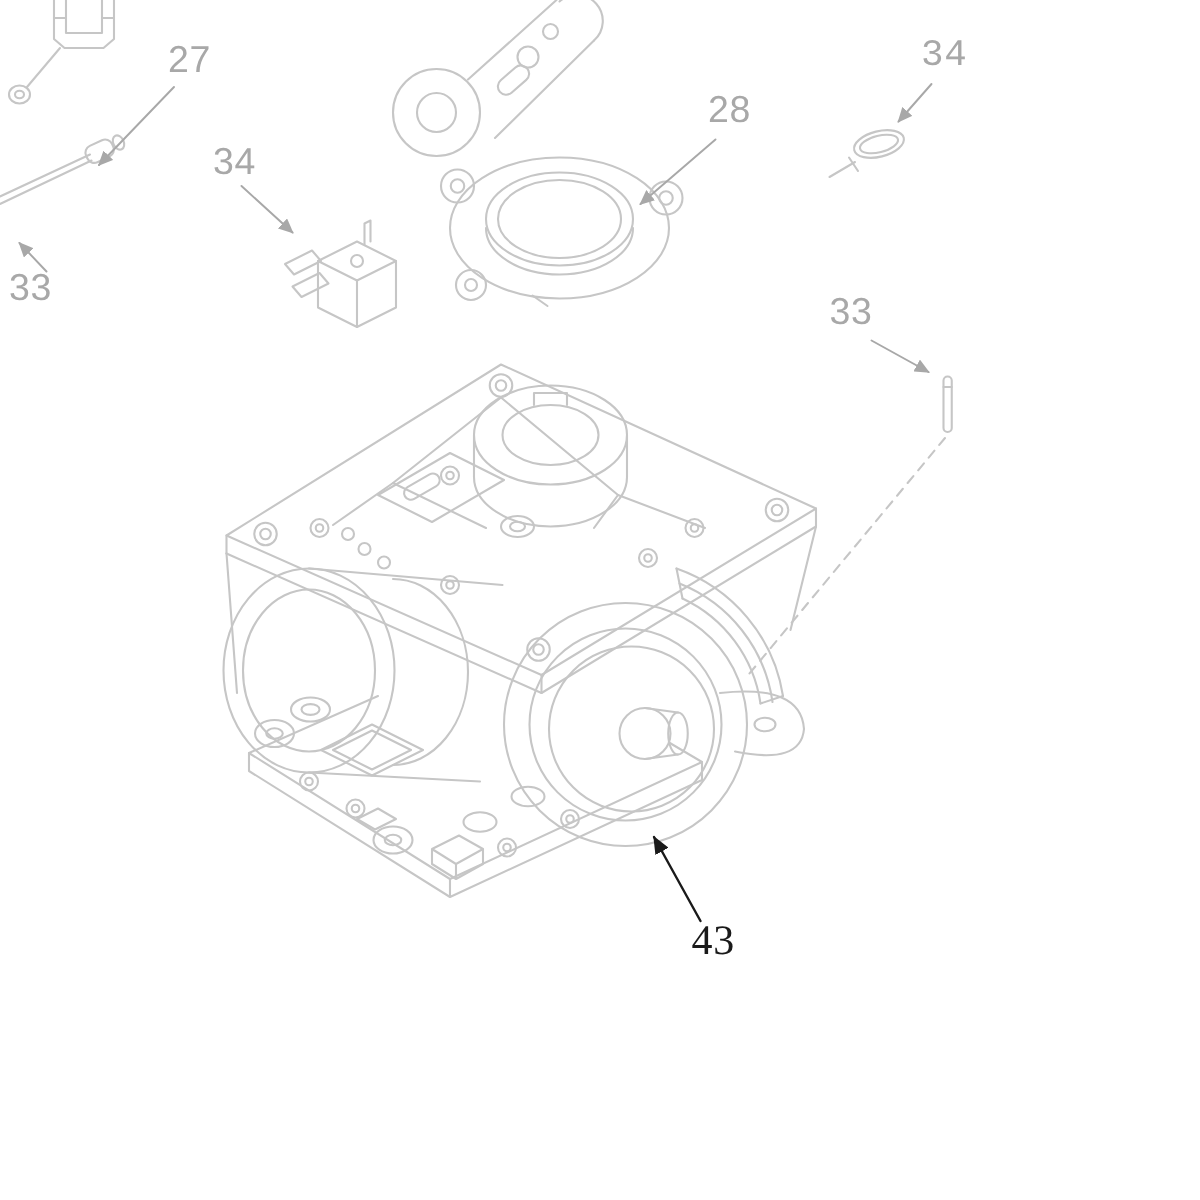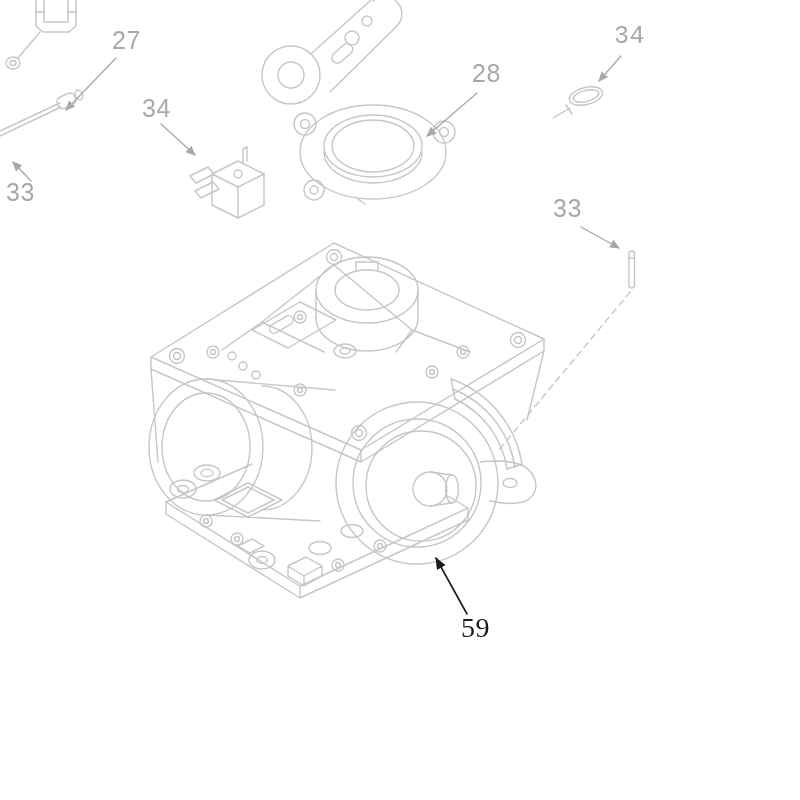--- a/index.html
+++ b/index.html
@@ -201,15 +201,15 @@
     </g>
     <path d="M467,614 L436,558" fill="none" stroke="#1a1a1a" stroke-width="1.6" stroke-linecap="round" marker-end="url(#arrowDark)"></path>
   </svg>
 
   <div class="callout c27">27</div>
   <div class="callout c26">34</div>
   <div class="callout c24">28</div>
   <div class="callout c34">34</div>
   <div class="callout c33l">33</div>
   <div class="callout c33r">33</div>
-  <div class="callout dark c32">59</div>
+  <div class="callout dark c32">43</div>
 
 </div>
 
 </body></html>

